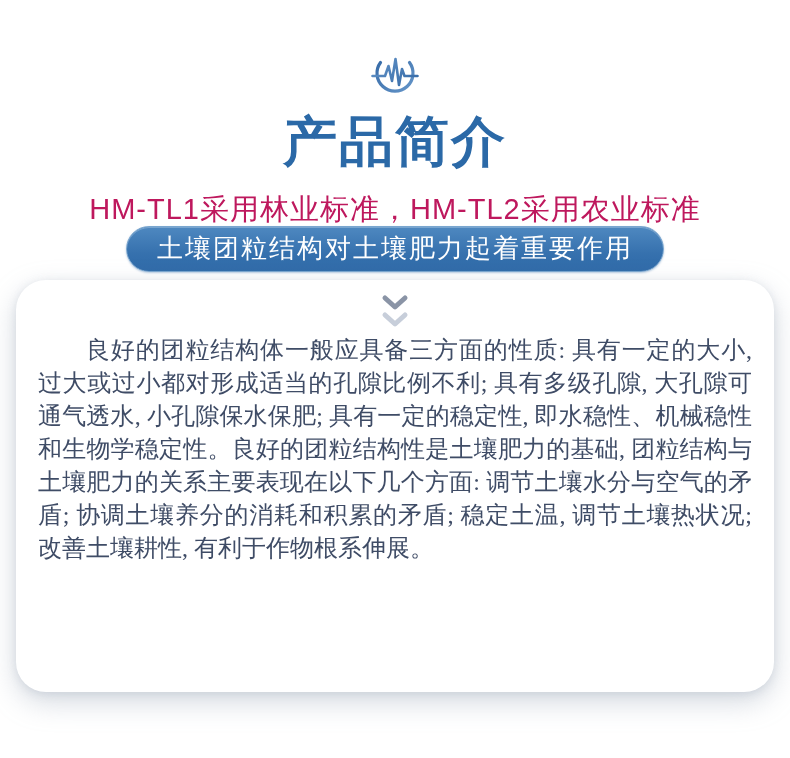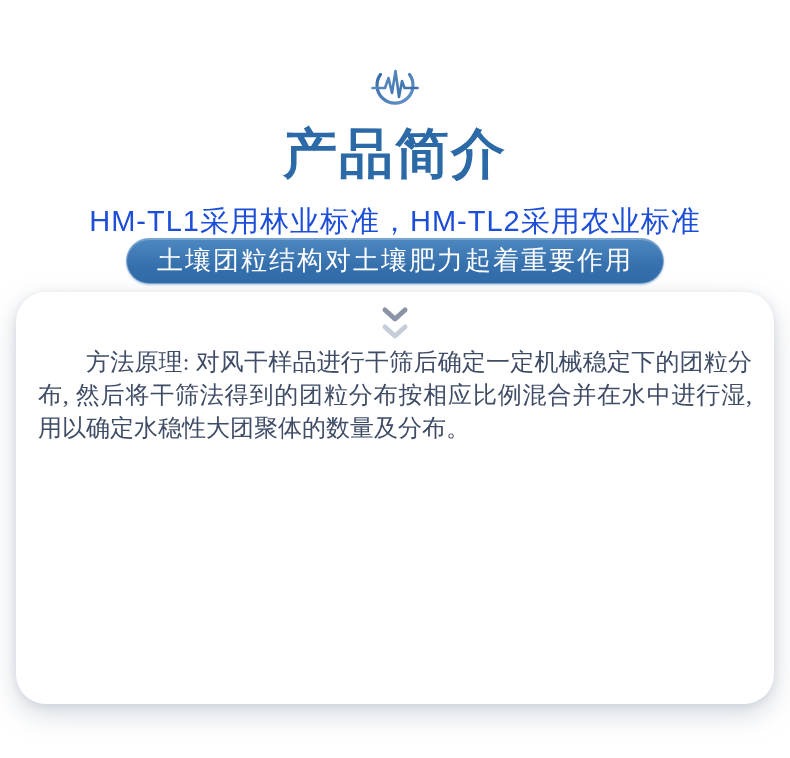--- a/index.html
+++ b/index.html
@@ -2,32 +2,32 @@
 <html><head>
 <meta charset="utf-8">
 <style>
   html,body{margin:0;padding:0;}
   body{
     width:790px;height:758px;overflow:hidden;
     background:#ffffff;
     font-family:"Liberation Sans","DejaVu Sans",sans-serif;
     -webkit-font-smoothing:antialiased;
   }
-  .hero{ text-align:center; padding-top:60px; }
+  .hero{ text-align:center; padding-top:48px; }
   .icon-wrap{ height:50px; display:flex; justify-content:center; align-items:center; }
   .page-title{
     margin-top:14px;
     font-family:"Liberation Serif","DejaVu Serif",serif;
     font-weight:700; font-size:54px; line-height:60px;
     color:#2b69a7; letter-spacing:2px;
   }
   .subtitle{
     margin-top:20px;
     font-size:29px; line-height:34px; font-weight:500;
-    color:#1d4ed8; letter-spacing:1px;
+    color:#be185d; letter-spacing:1px;
   }
   .pill{
     display:inline-block; 
     padding:0 30px; height:44px; line-height:43px;
     border-radius:23px;
     background:linear-gradient(180deg,#4e88c0 0%,#3671ae 60%,#2f6aa8 100%);
     border:1px solid #7aa6cf;
     box-shadow:inset 0 1px 0 rgba(255,255,255,.25), 0 1px 2px rgba(47,106,168,.35);
     color:#ffffff; font-size:26px; letter-spacing:2px;
   }
@@ -77,15 +77,15 @@
 </div>
 
 <div class="card">
   <div class="chevrons">
     <svg width="44" height="40" viewBox="0 0 44 40" fill="none">
       <path d="M 12 6 L 22 15 L 32 6" stroke="#8a94a6" stroke-width="5" stroke-linecap="round" stroke-linejoin="round" fill="none"></path>
       <path d="M 12 23 L 22 32 L 32 23" stroke="#c7ceda" stroke-width="5" stroke-linecap="round" stroke-linejoin="round" fill="none"></path>
     </svg>
   </div>
   <div class="body-text">
-    <p>方法原理: 对风干样品进行干筛后确定一定机械稳定下的团粒分布, 然后将干筛法得到的团粒分布按相应比例混合并在水中进行湿, 用以确定水稳性大团聚体的数量及分布。</p>
+    <p>良好的团粒结构体一般应具备三方面的性质: 具有一定的大小, 过大或过小都对形成适当的孔隙比例不利; 具有多级孔隙, 大孔隙可通气透水, 小孔隙保水保肥; 具有一定的稳定性, 即水稳性、机械稳性和生物学稳定性。良好的团粒结构性是土壤肥力的基础, 团粒结构与土壤肥力的关系主要表现在以下几个方面: 调节土壤水分与空气的矛盾; 协调土壤养分的消耗和积累的矛盾; 稳定土温, 调节土壤热状况; 改善土壤耕性, 有利于作物根系伸展。</p>
   </div>
 </div>
 
 </body></html>

